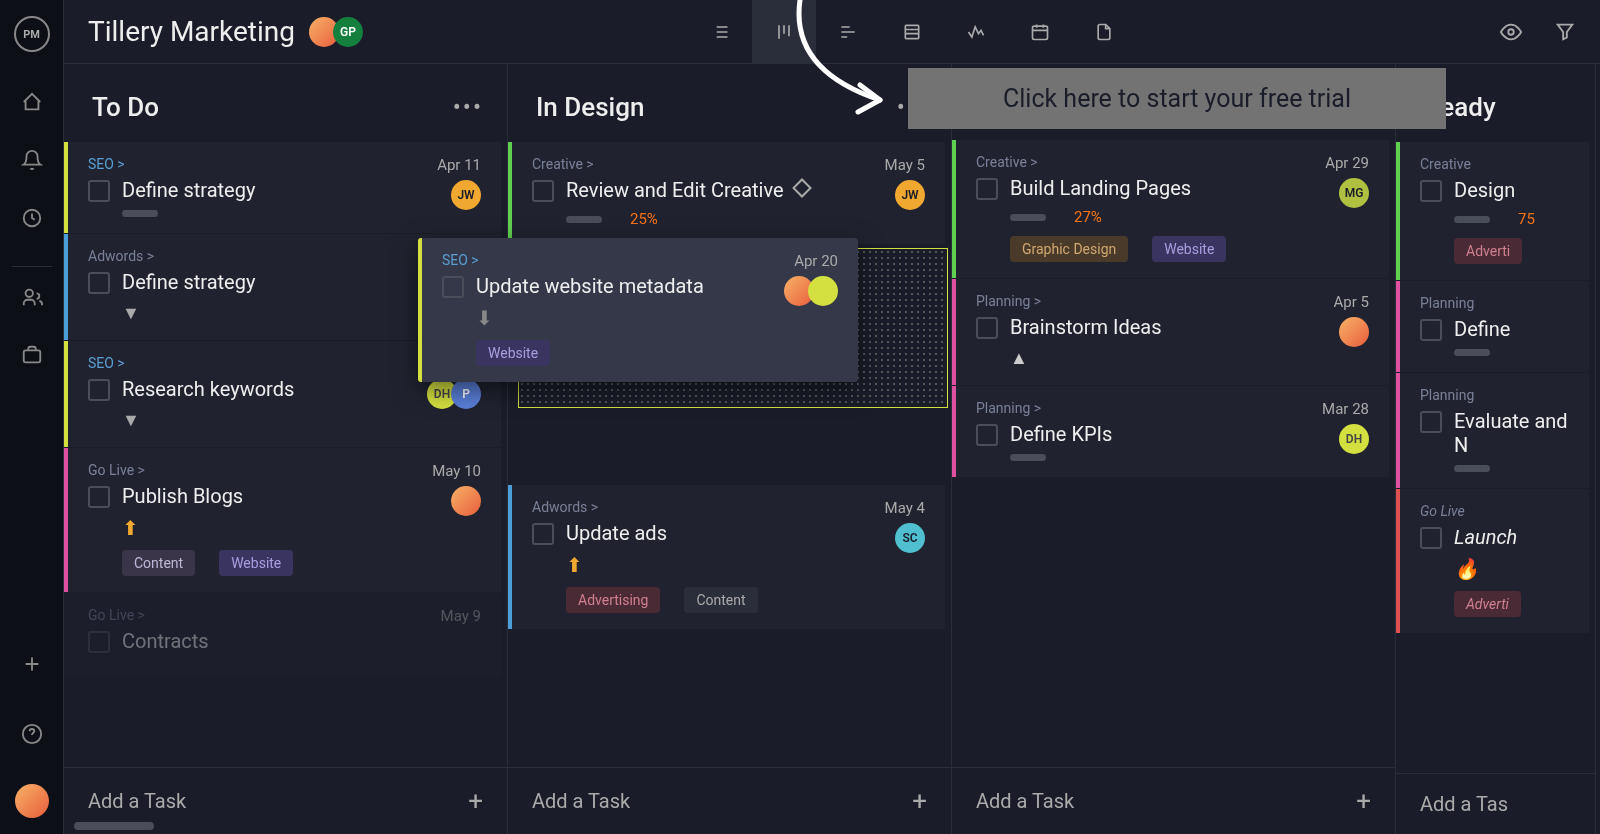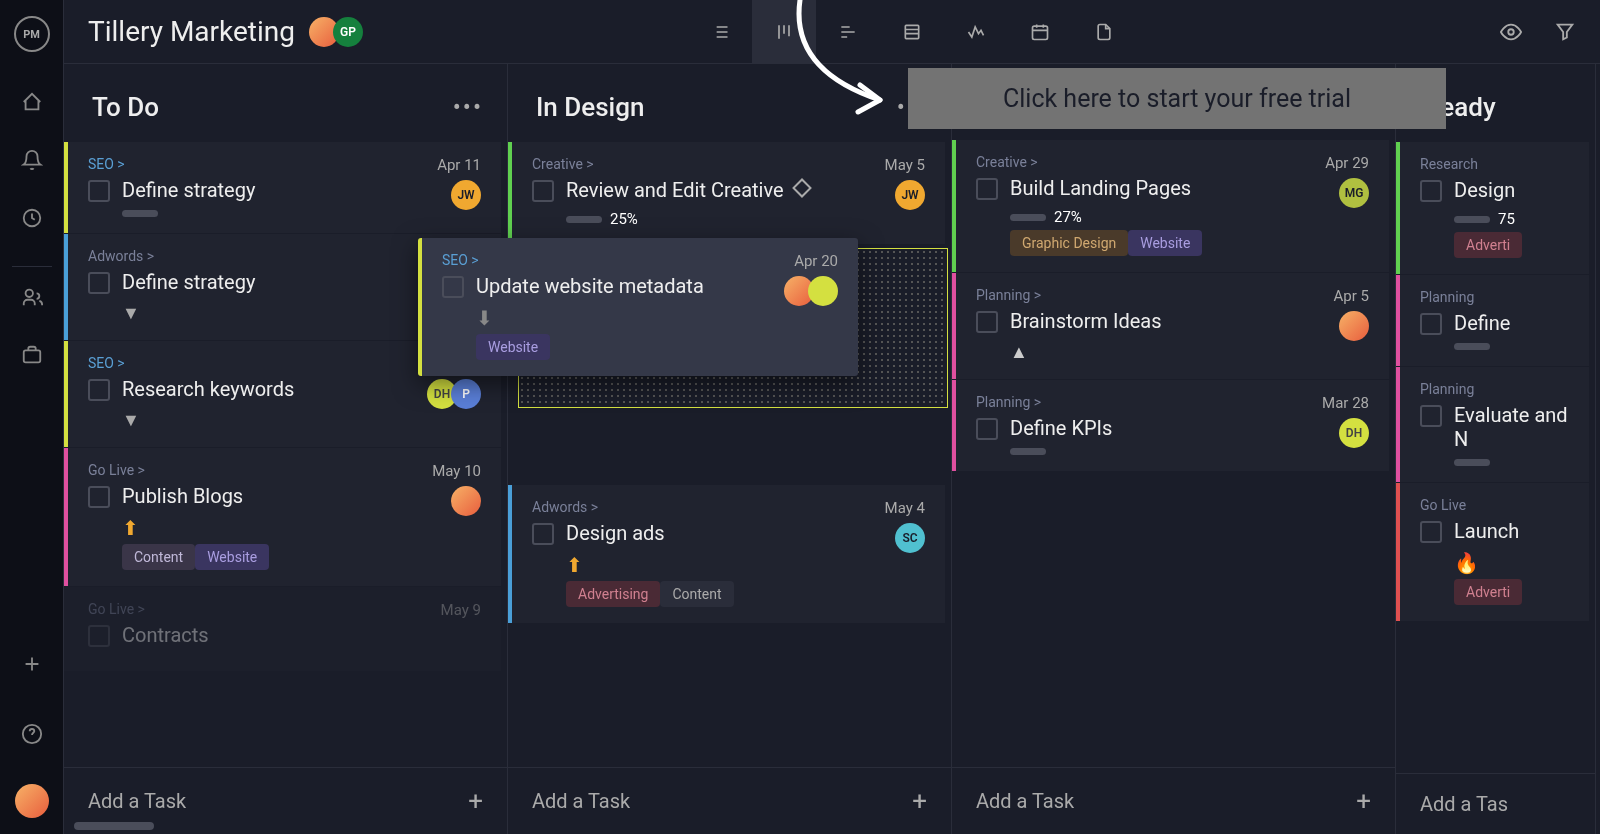--- a/index.html
+++ b/index.html
@@ -95,30 +95,30 @@
 .card-row { display: flex; align-items: flex-start; gap: 12px; }
 .card-check {
   width: 22px; height: 22px; border: 2px solid #4a4d5a; border-radius: 3px;
   margin-top: 2px; flex-shrink: 0;
 }
 .card-body { flex: 1; }
 .card-title { font-size: 20px; color: #eee; margin-bottom: 8px; }
 .card-title .diamond { display:inline-block; width:14px; height:14px; border:2px solid #aaa; transform: rotate(45deg); margin-left:6px; vertical-align:2px;}
 .card-meta { display: flex; align-items: center; gap: 8px; }
 .progress-line { width: 36px; height: 7px; background: #4a4d5a; border-radius: 4px; }
-.progress-pct { font-size: 15px; color: #ffffff; }
+.progress-pct { font-size: 15px; color: #f97316; margin-left: 20px; }
 .card-right { position: absolute; right: 20px; top: 14px; text-align: right; }
 .card-date { font-size: 15px; color: #aaa; margin-bottom: 6px; }
 .card-avs { display: flex; justify-content: flex-end; }
 .card-avs .avatar { width: 30px; height: 30px; }
 .priority-arrow { font-size: 20px; }
 .pri-up { color: #f0a830; }
 .pri-down { color: #888; }
 .pri-chevron { color: #aaa; font-size:18px; }
-.tags { display: flex; gap: 0; margin-top: 4px; flex-wrap: wrap; }
+.tags { display: flex; gap: 24px; margin-top: 10px; flex-wrap: wrap; }
 .tag {
   padding: 5px 12px; border-radius: 4px; font-size: 14px;
 }
 .tag-content { background: #3a3548; color: #c0b8d8; }
 .tag-website { background: #3a3560; color: #a99de0; }
 .tag-advertising { background: #4a2a35; color: #d08090; }
 .tag-content-plain { background:#2a2d3a; color:#aaa; }
 .tag-graphic { background: #4a3a2a; color: #d0a870; }
 
 .add-task {
@@ -165,21 +165,21 @@
 .scrollbar-h {
   position: absolute; bottom: 4px; left: 74px; right: 10px; height: 8px;
   background: transparent;
 }
 .scrollbar-thumb { height: 8px; width: 80px; background: #4a4d5a; border-radius: 4px; }
 
 .border-yellow { border-left-color: #d4e040; }
 .border-blue { border-left-color: #4a9fd8; }
 .border-pink { border-left-color: #e050a0; }
 .border-green { border-left-color: #60d050; }
-.border-red { border-left-color: #e05050; }
+.border-red { border-left-color: #e05050; font-style: italic; }
 
 .av-orange { background: linear-gradient(135deg,#f7b267,#e85d3d); }
 .av-jw { background: #f0a830; color: #1a1d29; text-align: center; }
 .av-gp { background: #15803d; color: #fff; }
 .av-dh { background: #d4e040; color: #444; }
 .av-p { background: #5a7fd8; color: #fff; }
 .av-sc { background: #50c0d0; color: #1a1d29; }
 .av-mg { background: #b0c040; color: #1a1d29; }
 .av-yellow { background: #d4e040; }
 </style>
@@ -414,21 +414,21 @@
                   <div class="avatar av-jw">JW</div>
                 </div>
               </div>
             </div>
             <div style="height: 240px;"></div>
             <div class="card border-blue">
               <div class="card-breadcrumb ">Adwords &gt;</div>
               <div class="card-row">
                 <div class="card-check"></div>
                 <div class="card-body">
-                  <div class="card-title">Design ads </div>
+                  <div class="card-title">Update ads </div>
                   <div class="card-meta">
                     <span class="priority-arrow pri-up">⬆</span>
                   </div>
                   <div class="tags">
                     <span class="tag tag-advertising">Advertising</span>
                     <span class="tag tag-content-plain">Content</span>
                   </div>
                 </div>
               </div>
               <div class="card-right">
@@ -514,21 +514,21 @@
             <span class="add-task-label">Add a Task</span>
             <span class="add-plus">+</span>
           </div>
         </div>
         <div class="column" style="width: 200px;">
           <div class="col-header">
             <div class="col-title">Ready</div>
           </div>
           <div class="cards">
             <div class="card border-green">
-              <div class="card-breadcrumb ">Research</div>
+              <div class="card-breadcrumb ">Creative</div>
               <div class="card-row">
                 <div class="card-check"></div>
                 <div class="card-body">
                   <div class="card-title">Design </div>
                   <div class="card-meta">
                     <div class="progress-line"></div>
                     <span class="progress-pct">75</span>
                   </div>
                   <div class="tags">
                     <span class="tag tag-advertising">Adverti</span>

